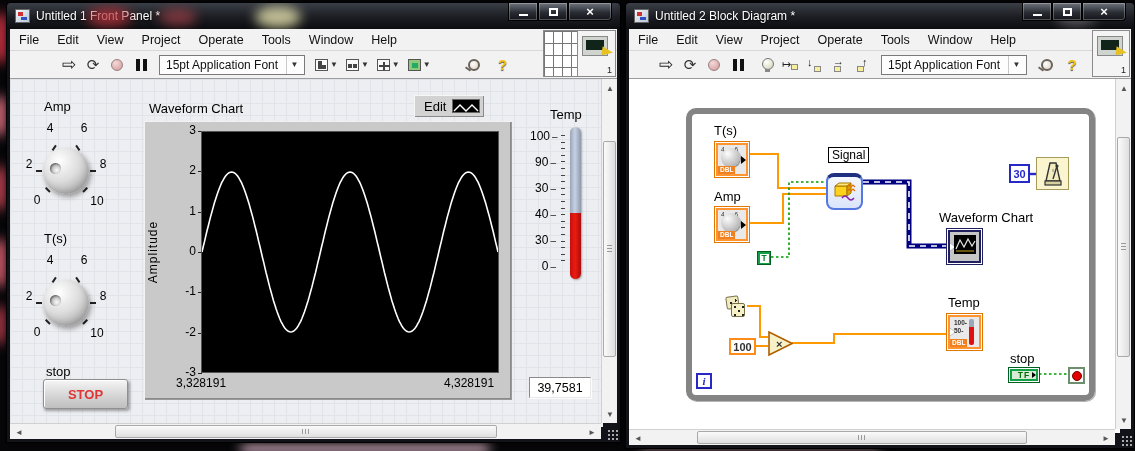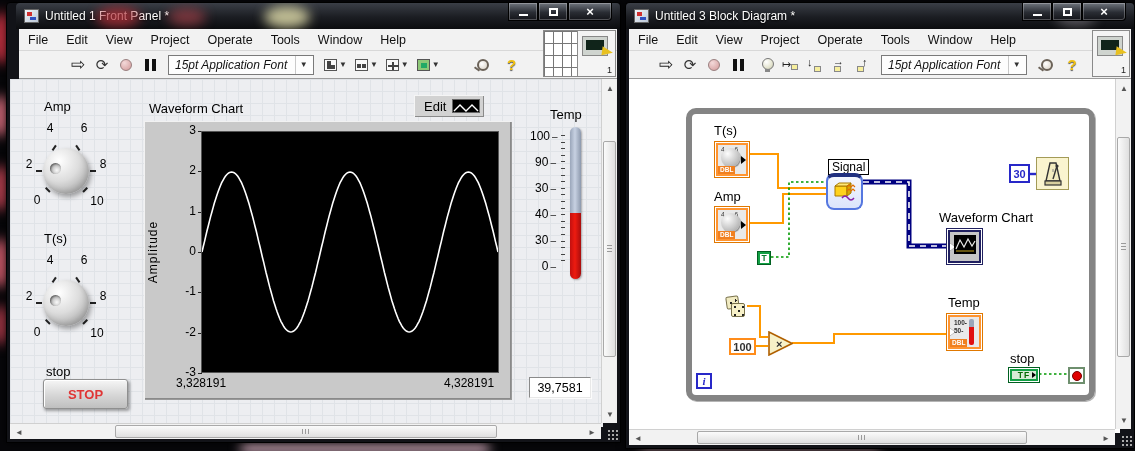--- a/index.html
+++ b/index.html
@@ -31,21 +31,21 @@
              border-bottom:1px solid #d8d8d8; }
   .menu-item { padding:0 9px; font-size:12.5px; color:#111; line-height:22px; }
   .toolbar { height:28px; margin:0 3px; background:#f2f2f2; display:flex; align-items:center;
              border-bottom:1px solid #9c9c9c; }
   .tbtn { display:flex; align-items:center; justify-content:center; height:22px; min-width:22px; margin:0 1px; }
   .run-arrow { font-size:17px; color:#222; line-height:20px; }
   .runcont { font-size:15px; color:#333; }
   .abortdot { width:12px; height:12px; border-radius:50%; background:radial-gradient(circle at 35% 30%,#f3d9d9,#dcacac 70%,#b98888); border:1px solid #9a7f7f; }
   .pausebars { display:flex; gap:3px; } .pausebars i { width:4px; height:12px; background:#111; }
   .fontbox { display:flex; align-items:center; height:20px; margin:0 6px; border:1px solid #7a7a7a;
-             background:#fdfdfd; font-size:12px; color:#111; padding-left:6px;font-style:italic; }
+             background:#fdfdfd; font-size:12px; color:#111; padding-left:6px; }
   .fontbox .caret { width:16px; height:100%; display:flex; align-items:center; justify-content:center;
                     border-left:1px solid #c9c9c9; font-size:8px; color:#333; margin-left:8px; }
   .dropicon { display:flex; align-items:center; gap:2px; padding:0 4px; height:22px; }
   .dropicon .glyphbox { width:13px; height:12px; border:1px solid #555; position:relative; background:#fafafa; }
   .glyphbox i { position:absolute; background:#444; }
   .dropicon .caret { font-size:8px; color:#333; }
   .mag { position:relative; width:16px; height:16px; }
   .mag::before { content:''; position:absolute; left:4px; top:2px; width:8px; height:8px; border:2px solid #6b6258; border-radius:50%;
                  background:radial-gradient(circle at 35% 35%,#fff,#d8cfc2); }
   .mag::after { content:''; position:absolute; left:1px; top:11px; width:6px; height:2px; background:#6b6258; transform:rotate(35deg); }
@@ -204,21 +204,21 @@
 <body>
 
 <div class="blob" style="left:-8px;top:12px;width:26px;height:52px;background:#c03040;"></div>
 <div class="blob" style="left:-7px;top:95px;width:20px;height:42px;background:#d06878;"></div>
 <div class="blob" style="left:-7px;top:165px;width:20px;height:46px;background:#b84050;"></div>
 <div class="blob" style="left:-8px;top:238px;width:22px;height:50px;background:#c85868;"></div>
 <div class="blob" style="left:-6px;top:305px;width:18px;height:40px;background:#a83848;"></div>
 <div class="blob" style="left:240px;top:441px;width:250px;height:12px;background:#caa4b4;border-radius:6px;"></div>
 <div class="blob" style="left:640px;top:443px;width:240px;height:10px;background:#907078;border-radius:6px;"></div>
 
-<div class="window" style="left:6px;top:2px;width:615px;height:441px;padding-left:9px;">
+<div class="window" style="left:6px;top:2px;width:615px;height:441px;">
   <div class="titlebar">
     <div class="blob" style="left:80px;top:4px;width:44px;height:20px;background:#b03038;opacity:.8;"></div>
     <div class="blob" style="left:152px;top:5px;width:38px;height:18px;background:#a04048;opacity:.7;"></div>
     <div class="blob" style="left:248px;top:3px;width:46px;height:22px;background:#e8e4b0;opacity:.8;"></div>
     <span class="titleicon"></span>
     <span class="titletext">Untitled 1 Front Panel *</span>
     <div class="winbtns">
       <div class="wbtn">
           <span class="minbar"></span>
         </div>
@@ -421,21 +421,21 @@
       </div>
     <span class="sb-arrow" style="right:2px;top:1px;">►</span>
   </div>
   <div class="sizegrip"></div>
 </div>
 
 <div class="window" style="left:625px;top:2px;width:510px;height:447px;">
   <div class="titlebar">
     <div class="blob" style="left:430px;top:4px;width:40px;height:20px;background:#c8c0c8;opacity:.35;"></div>
     <span class="titleicon"></span>
-    <span class="titletext">Untitled 3 Block Diagram *</span>
+    <span class="titletext">Untitled 2 Block Diagram *</span>
     <div class="winbtns">
       <div class="wbtn">
           <span class="minbar"></span>
         </div>
       <div class="wbtn">
           <span class="maxbox"></span>
         </div>
       <div class="wbtn close">
           <span style="font-size:13px;font-weight:bold;">×</span>
         </div>
@@ -544,21 +544,21 @@
     <span class="bd-label" style="left:85px;top:110px;">Amp</span>
     <div class="dbl-term" style="left:85px;top:127px;width:36px;height:37px;">
       <div class="dbl-inner">
         <span class="mini-ticks" style="letter-spacing:4px;">4 6</span>
         <span class="mini-knob"></span>
         <span class="out-arrow"></span>
         <span class="dbl-tag">DBL</span>
       </div>
     </div>
 
-    <span class="signal-label" style="left:199px;top:80px;">Signal</span>
+    <span class="signal-label" style="left:199px;top:68px;">Signal</span>
     <div class="signal-vi" style="left:197px;top:94px;width:37px;height:37px;">
       <svg width="26" height="24" viewBox="0 0 26 24">
         <polygon points="3,5 15,5 15,15 3,15" fill="#ffd21c" stroke="#a87800" stroke-width="1"></polygon>
         <polygon points="15,5 19,2 19,12 15,15" fill="#d8a800" stroke="#a87800" stroke-width="1"></polygon>
         <polygon points="3,5 7,2 19,2 15,5" fill="#ffe878" stroke="#a87800" stroke-width="1"></polygon>
         <polyline points="15,6 17,4 19,6 21,4 23,6" fill="none" stroke="#e07000" stroke-width="1.2"></polyline>
         <polyline points="15,10 17,8 19,10 21,8 23,10" fill="none" stroke="#e07000" stroke-width="1.2"></polyline>
         <path d="M10 17 q3 -4 6 0 q3 4 6 0" fill="none" stroke="#8820a8" stroke-width="1.4"></path>
       </svg>
     </div>

